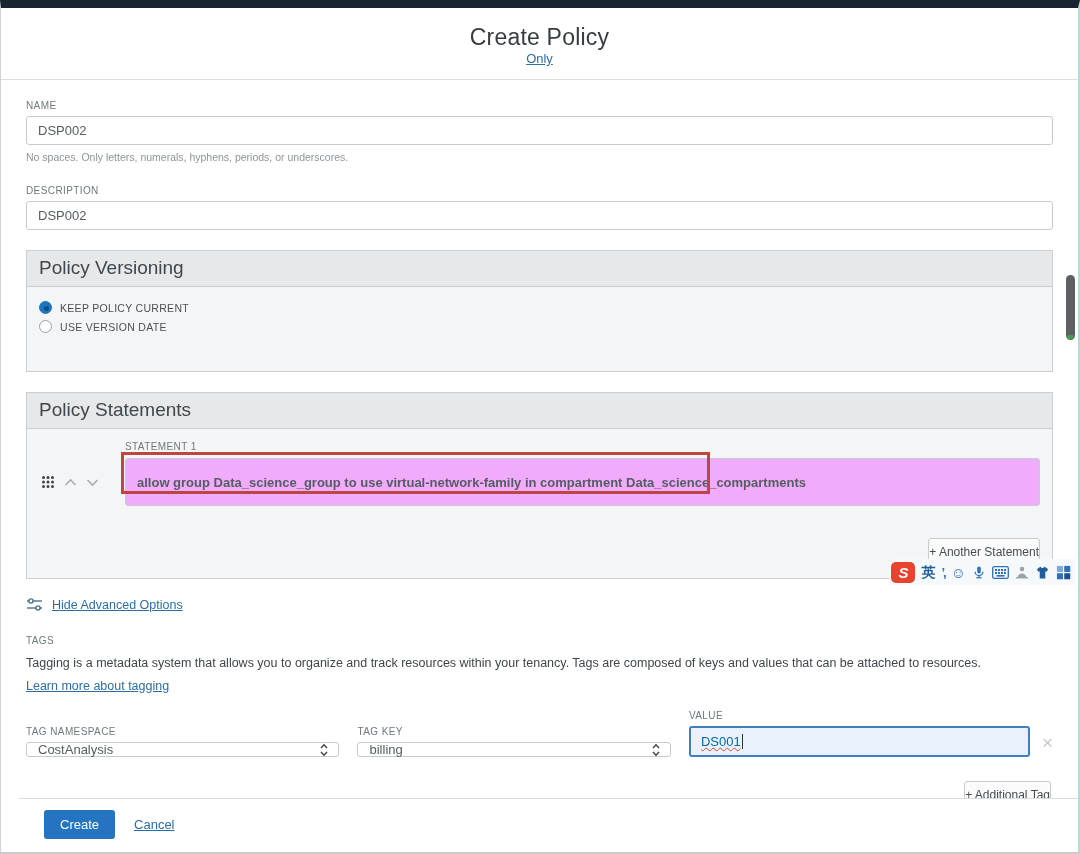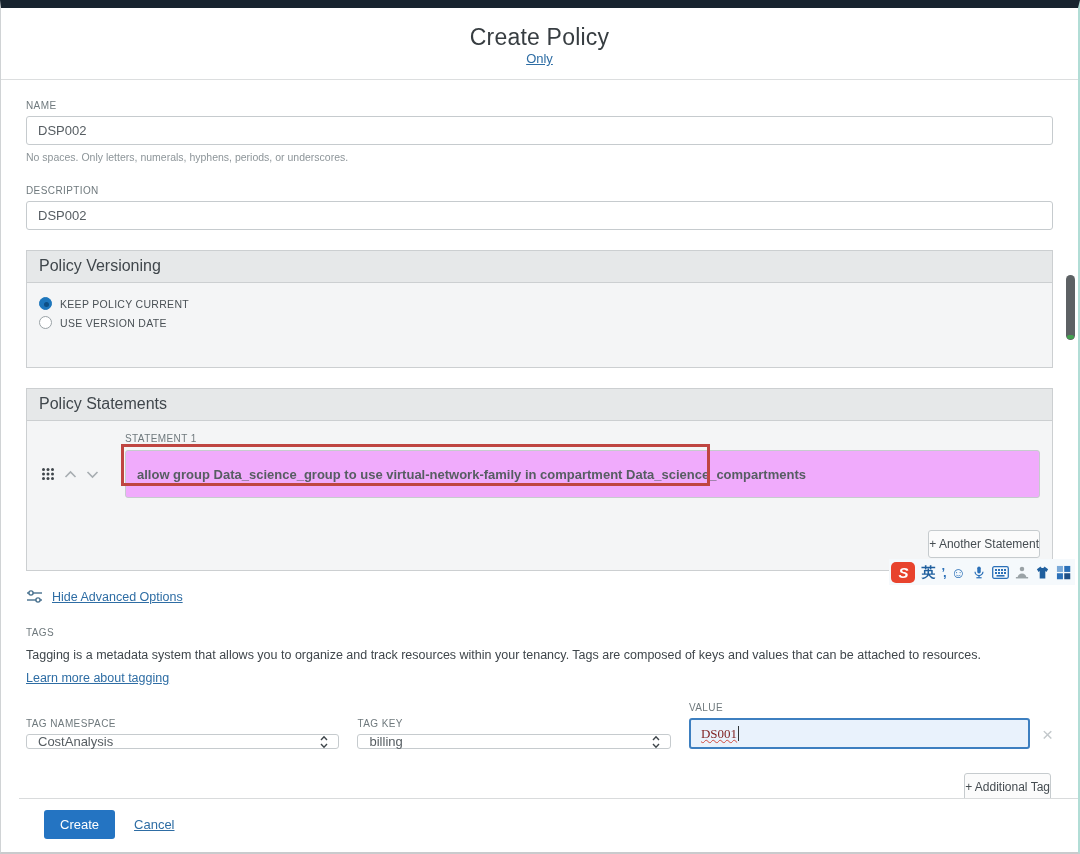--- a/index.html
+++ b/index.html
@@ -40,21 +40,21 @@
   }
   .helper { font-size: 10.5px; color: #8d9599; margin-top: 6px; }
   .fgroup { margin-top: 22px; }
   .fgroup:first-child { margin-top: 0; }
 
   
   .section { border: 1px solid #cccfd1; background: #f4f5f6; margin-top: 20px; }
   .section-hd {
     background: #e6e8e9; border-bottom: 1px solid #cccfd1;
     padding: 6px 12px 7px 12px;
-    font-size: 16px; color: #40474c;
+    font-size: 19px; color: #40474c;
   }
 
   
   .vers-body { padding: 14px 12px 32px 12px; }
   .radio-row { display: flex; align-items: center; margin-bottom: 6px; cursor: pointer; }
   .radio {
     width: 13px; height: 13px; border-radius: 50%;
     border: 1px solid #9aa2a6; background: #fff; position: relative; flex: none;
   }
   .radio.sel { border-color: #1d76bc; background: #1d76bc; }
@@ -100,23 +100,23 @@
     height: 15px; border: 1px solid #c6cbce; border-radius: 3px;
     background: #fff; padding: 0 9px 0 11px; cursor: pointer;
   }
   .selectbox .sv { font-size: 13px; color: #565d62; }
   .val-input {
     display: flex; align-items: center;
     height: 31px; border: 2px solid #3d7fc0; border-radius: 3px;
     background: #e9f2fc; padding: 0 10px;
   }
   .val-input .vtext {
-    font-size: 13px; color: #7f1d1d;
+    font-size: 13px; color: #0369a1;
     text-decoration: underline; -webkit-text-decoration: underline wavy #d04a3e;
-    text-decoration-style: wavy; text-decoration-color: #d04a3e; text-decoration-thickness: 1px; font-family: Liberation Serif, serif;
+    text-decoration-style: wavy; text-decoration-color: #d04a3e; text-decoration-thickness: 1px;
   }
   .caret { width: 1px; height: 15px; background: #2f3437; margin-left: 1px; }
   .xremove { font-size: 19px; color: #c3c8cb; margin: 0 0 5px 12px; cursor: pointer; line-height: 1; }
   .addtag-row { text-align: right; margin-top: 24px; padding-right: 2px; }
 
   
   .footer {
     position: absolute; left: 18px; right: 0; bottom: 0;
     border-top: 1px solid #d9dbdc; background: #fff;
     padding: 11px 25px 13px 25px;

